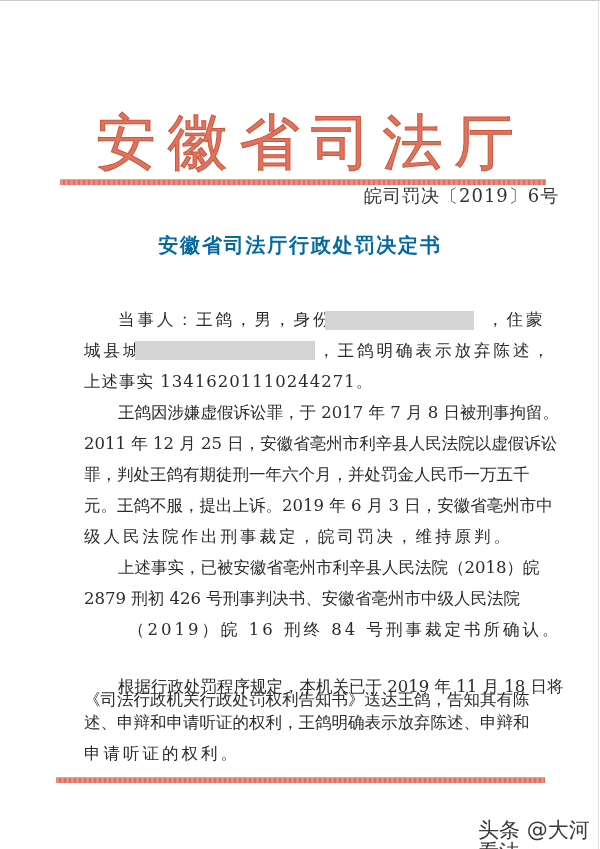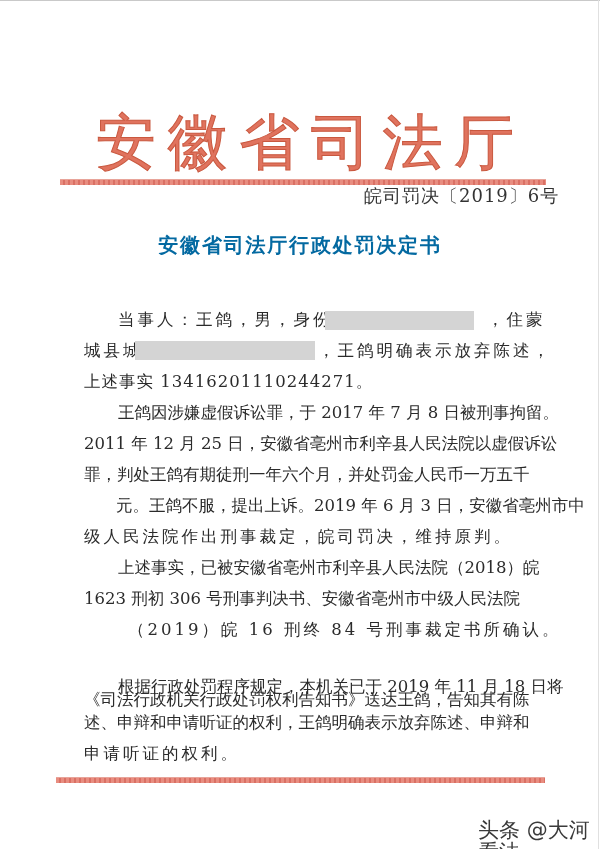--- a/index.html
+++ b/index.html
@@ -85,25 +85,25 @@
 
 <div class="body-line short" style="top:339px; width:50px;">城县城</div>
 <div class="redaction redact-2"></div>
 <div class="body-line short" style="top:339px; left:318px; width:205px;">，王鸽明确表示放弃陈述，</div>
 
 <div class="body-line short" style="top:370px; letter-spacing:1px;">上述事实 13416201110244271。</div>
 
 <div class="body-line indent" style="top:401px;">王鸽因涉嫌虚假诉讼罪，于 2017 年 7 月 8 日被刑事拘留。</div>
 <div class="body-line" style="top:432px;">2011 年 12 月 25 日，安徽省亳州市利辛县人民法院以虚假诉讼</div>
 <div class="body-line" style="top:463px;">罪，判处王鸽有期徒刑一年六个月，并处罚金人民币一万五千</div>
-<div class="body-line" style="top:494px;margin-left:32px;">元。王鸽不服，提出上诉。2019 年 6 月 3 日，安徽省亳州市中</div>
+<div class="body-line" style="top:494px;">元。王鸽不服，提出上诉。2019 年 6 月 3 日，安徽省亳州市中</div>
 <div class="body-line short" style="top:525px;">级人民法院作出刑事裁定，皖司罚决，维持原判。</div>
 
 <div class="body-line indent" style="top:556px;">上述事实，已被安徽省亳州市利辛县人民法院（2018）皖</div>
-<div class="body-line" style="top:587px;">1623 刑初 306 号刑事判决书、安徽省亳州市中级人民法院</div>
+<div class="body-line" style="top:587px;">2879 刑初 426 号刑事判决书、安徽省亳州市中级人民法院</div>
 <div class="body-line short" style="top:618px;margin-left:44px;">（2019）皖 16 刑终 84 号刑事裁定书所确认。</div>
 
 <div class="body-line indent" style="top:675px;">根据行政处罚程序规定，本机关已于 2019 年 11 月 18 日将</div>
 <div class="body-line" style="top:680px;margin-top:8px;">《司法行政机关行政处罚权利告知书》送达王鸽，告知其有陈</div>
 <div class="body-line" style="top:711px;">述、申辩和申请听证的权利，王鸽明确表示放弃陈述、申辩和</div>
 <div class="body-line short" style="top:742px;">申请听证的权利。</div>
 
 <div class="red-rule rule-bottom"></div>
 
 <div class="watermark">头条 @大河看法</div>

